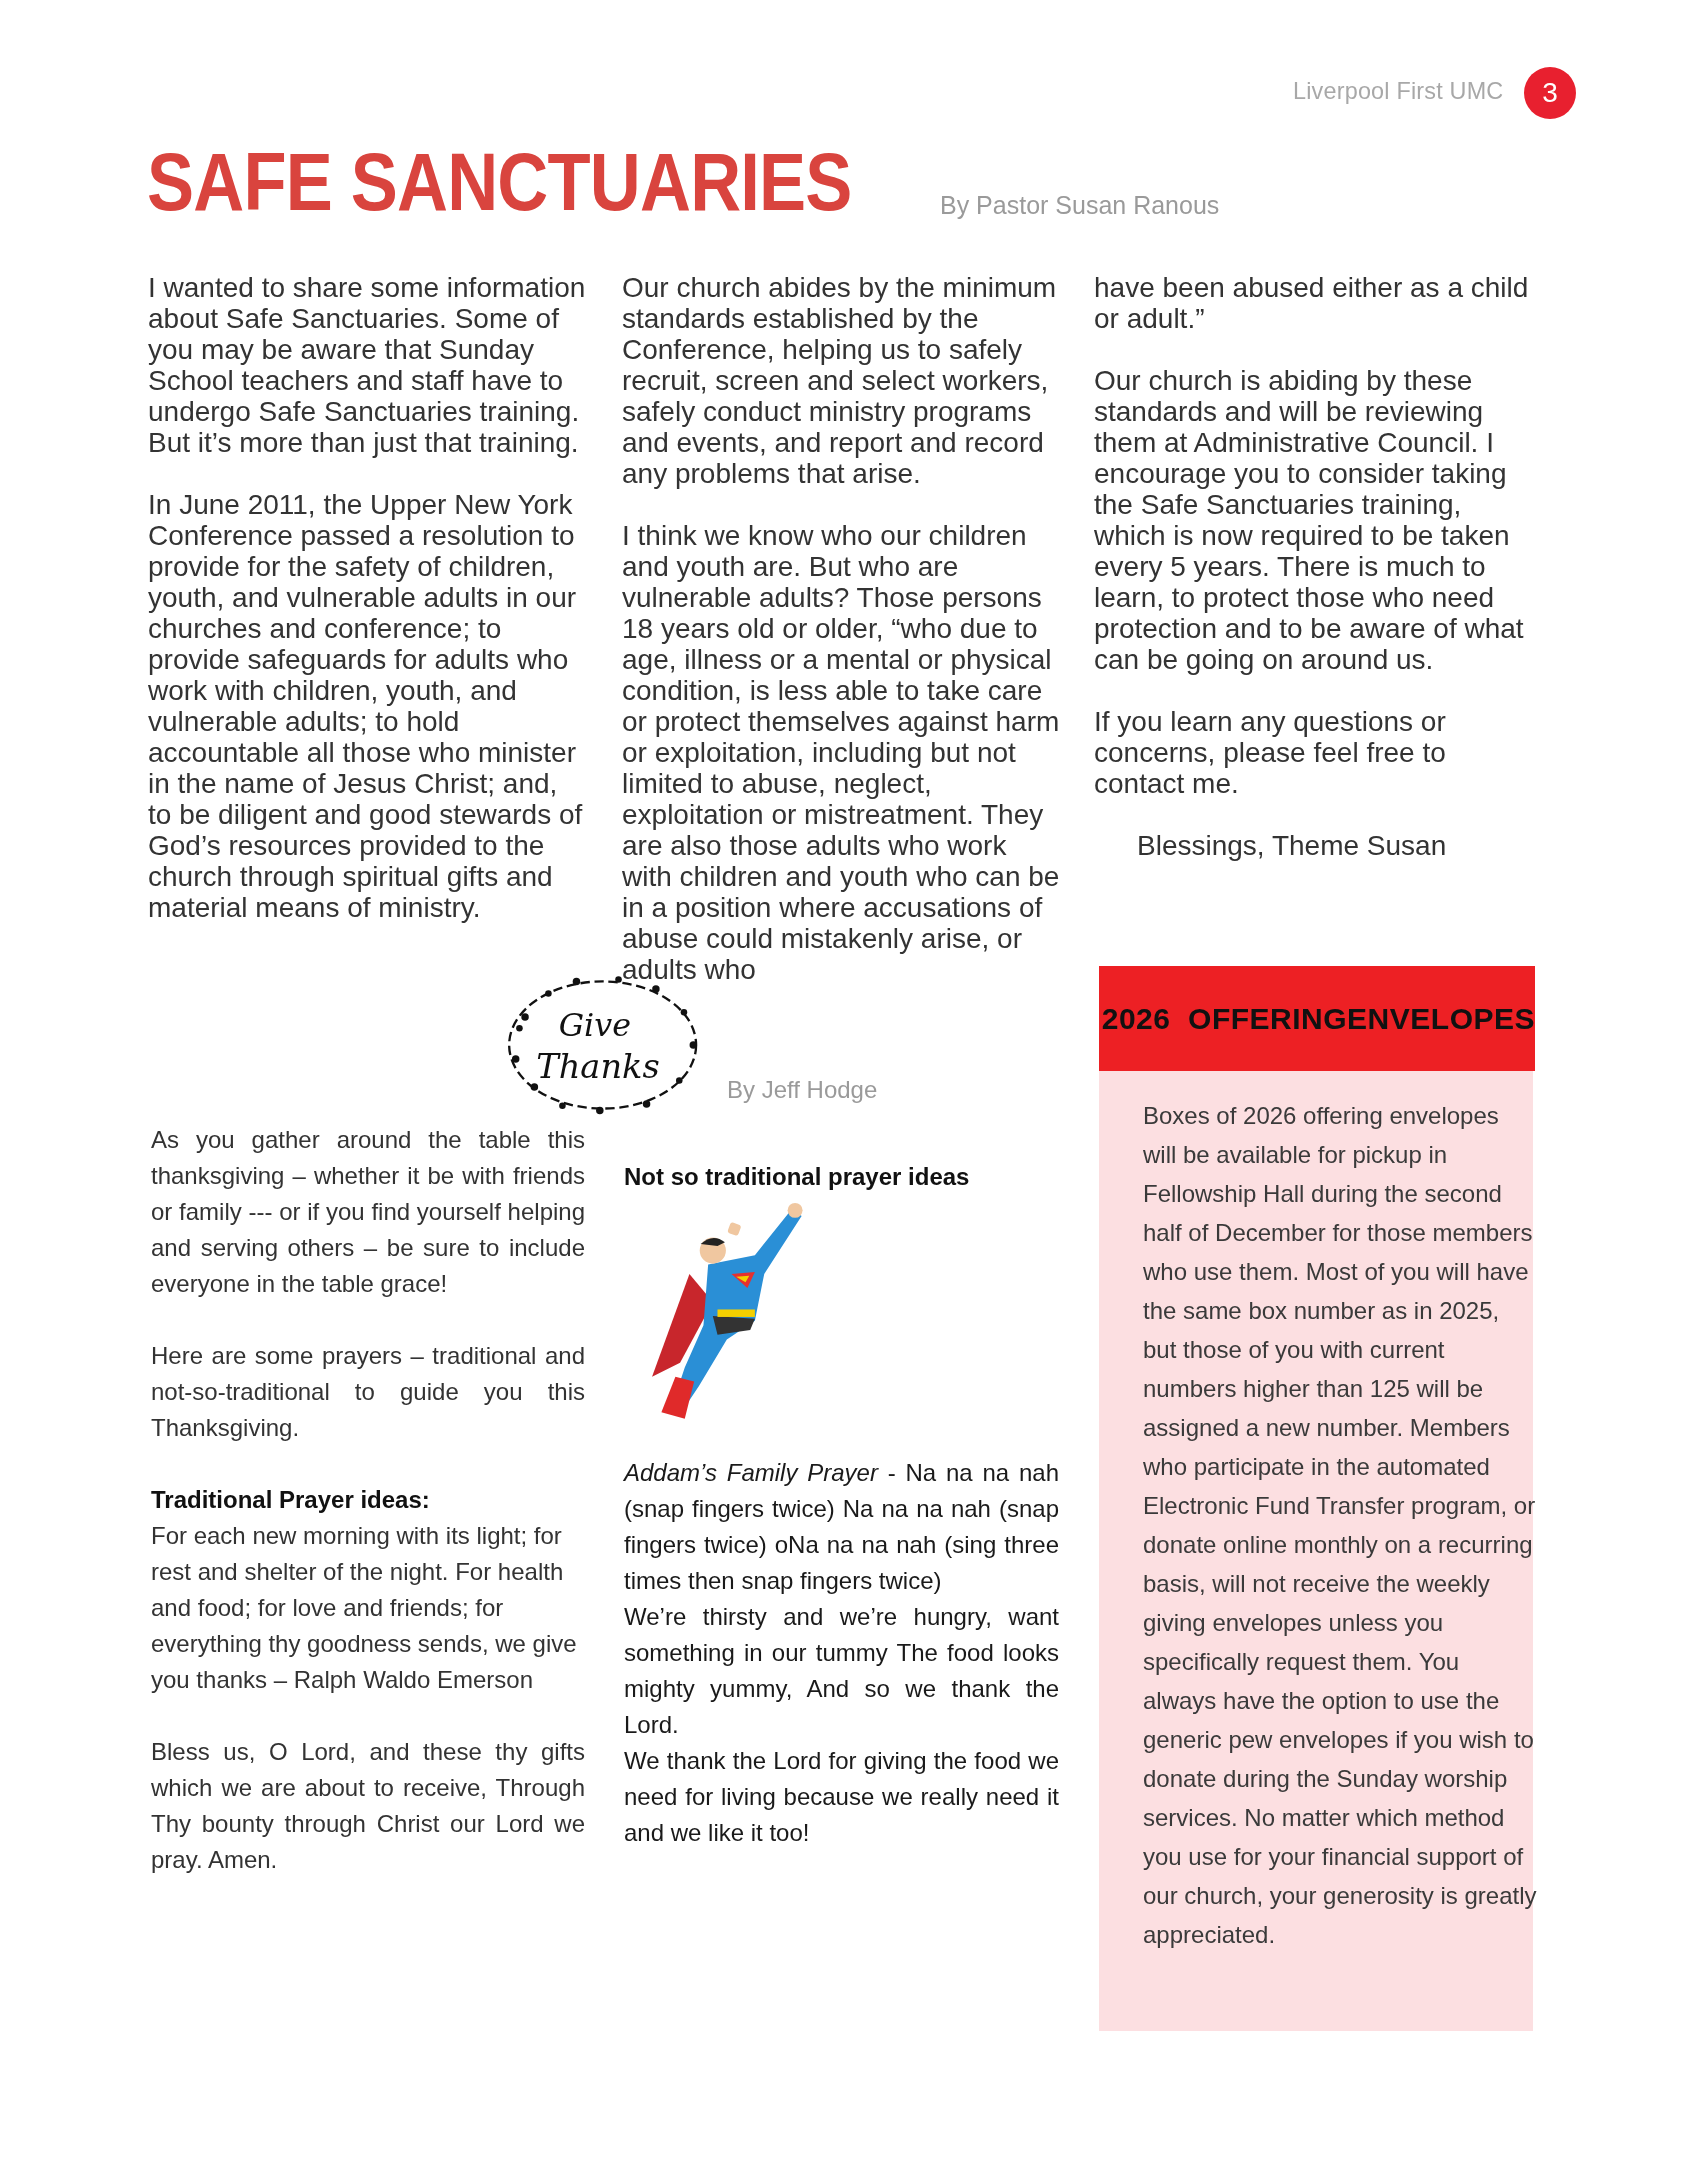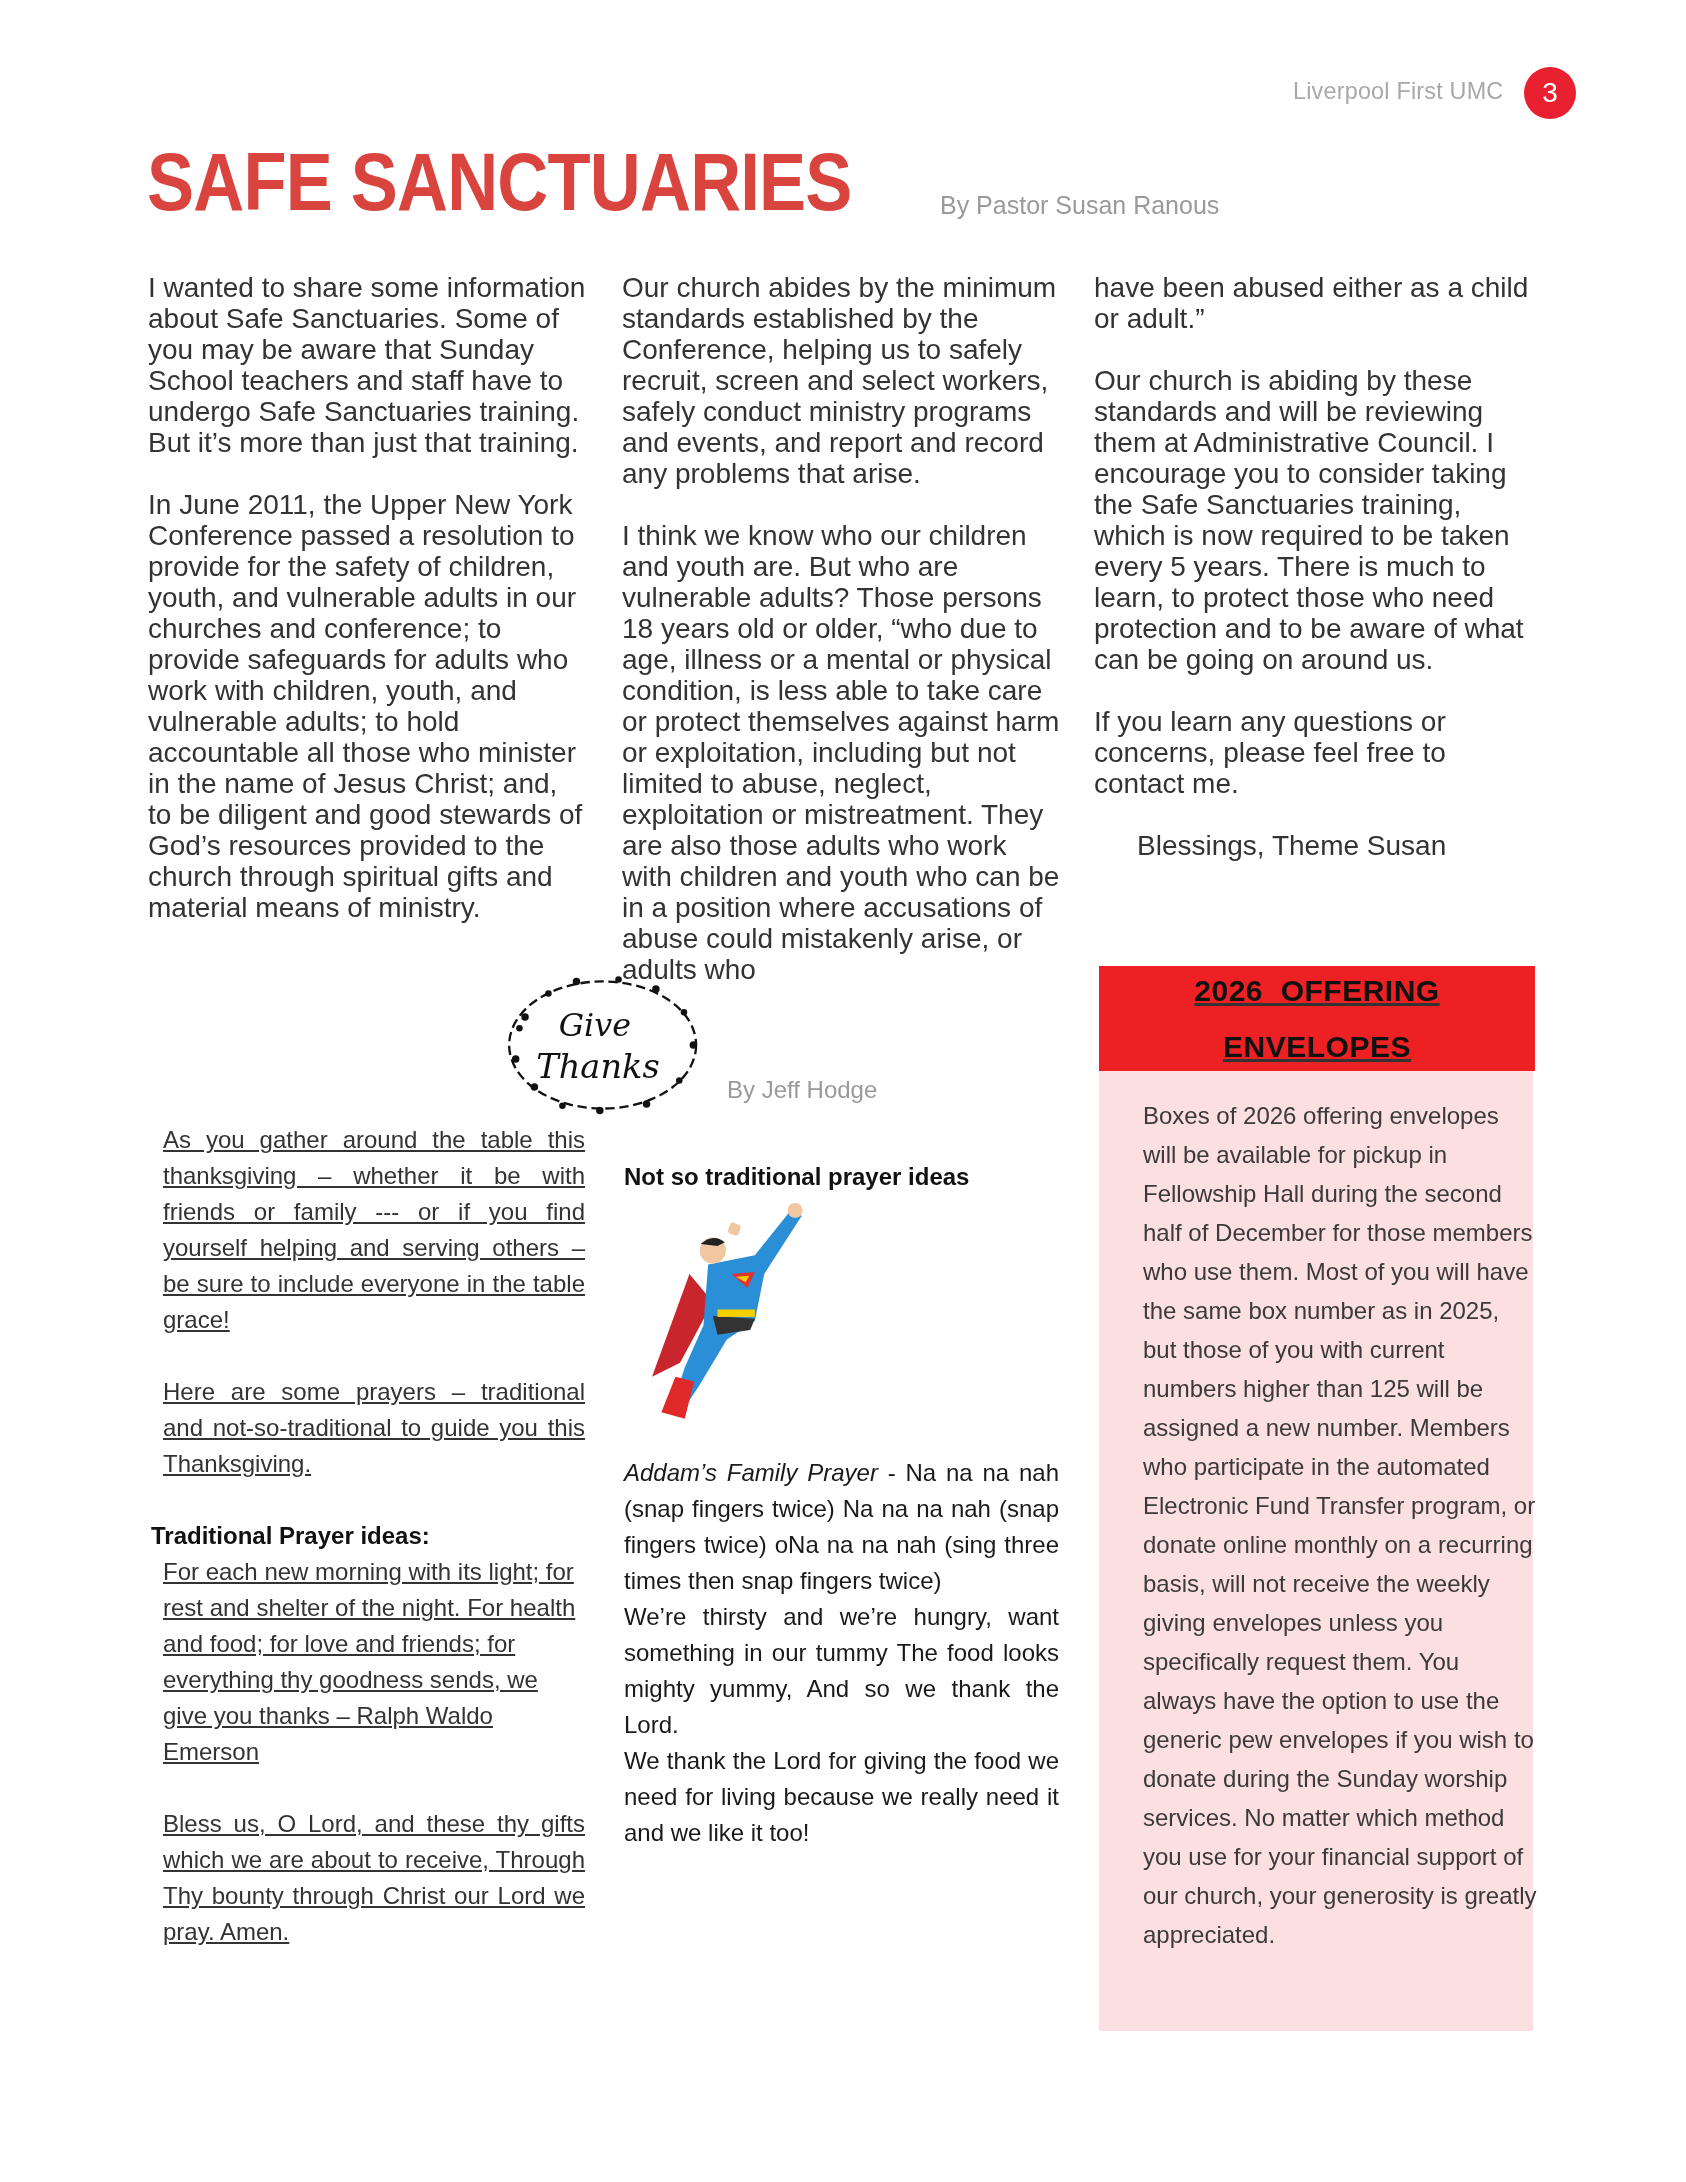--- a/index.html
+++ b/index.html
@@ -21,32 +21,32 @@
   .col1 { left:148px; width:440px; }
   .col2 { left:622px; width:440px; }
   .col3 { left:1094px; width:440px; }
   .sign { padding-left:43px; }
 
   
   .wreath { position:absolute; left:497px; top:970px; width:215px; height:150px; }
   .jeff { position:absolute; left:727px; top:1076px; font-size:24px; color:#9a9a9a; }
 
   .tcol { position:absolute; font-size:24px; line-height:36px; text-align:justify; color:#333; }
-  .tcol p { margin:0 0 36px 12px;text-decoration:underline; }
+  .tcol p { margin:0 0 36px 0; }
   .tleft { left:151px; top:1122px; width:434px; }
   .tleft .bold { font-weight:700; color:#111; }
 
   .tright { left:624px; top:1122px; width:435px; color:#1a1a1a; }
   .tright .head { font-weight:700; color:#111;margin-top:37px; }
   .superman { float:left; width:201px; height:220px; margin:3.7px 9.4px 0 0; }
   .tright i { font-style:italic; }
 
   
   .offer-head { position:absolute; left:1099px; top:966px; width:436px; height:105px; background:#ed2024;
-                display:flex; flex-direction:column; align-items:center; justify-content:space-between;text-decoration:underline; }
+                display:flex; flex-direction:row; align-items:center; justify-content:flex-end; }
   .offer-head span { font-size:30px; font-weight:700; color:#111; line-height:49px; letter-spacing:0.5px; }
   .offer-body { position:absolute; left:1099px; top:1071px; width:434px; height:960px; background:#fcdfe1; }
   .offer-text { position:absolute; left:1127px; top:1096px; width:394px; font-size:24px; line-height:39px; color:#3a3a3a;margin-left:16px; }
 </style>
 </head>
 <body>
 
 <div class="running-head">Liverpool First UMC</div>
 <div class="page-badge">3</div>
 

